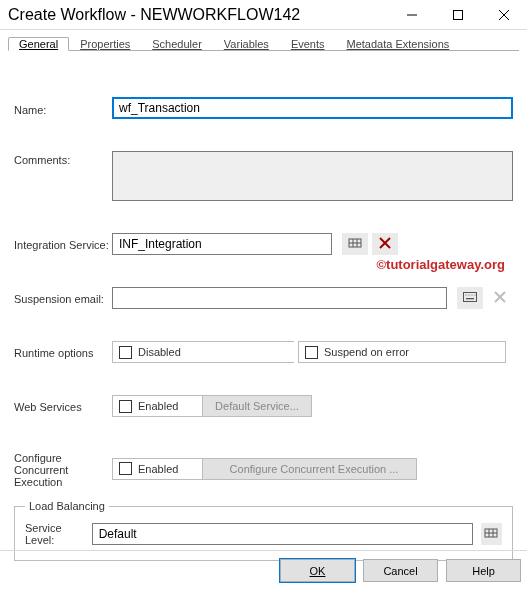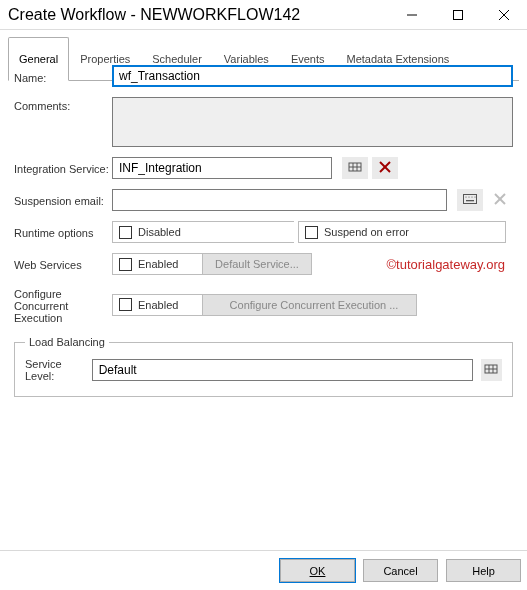--- a/index.html
+++ b/index.html
@@ -13,45 +13,45 @@
   .titlebar svg { stroke: #000; }
 
   
   .footer { position: absolute; bottom: 0; left: 0; right: 0; height: 40px; border-top: 1px solid #d9d9d9; display: flex; align-items: center; justify-content: flex-end; padding-right: 6px; gap: 8px; }
   .footer .btn { width: 75px; height: 23px; border: 1px solid #adadad; background: #e1e1e1; font-size: 11px; display: flex; align-items: center; justify-content: center; }
   .footer .btn.primary { box-shadow: 0 0 0 1px #0078d7; text-decoration: underline; }
 
   
   .tabwrap { padding: 6px 8px 0 8px; }
   .tabs { display: flex; border-bottom: 1px solid #aeaeae; font-size: 11px; color: #444; }
-  .tab { padding: 15px 10px; border: 1px solid transparent; border-bottom: none; position: relative; top: 1px; }
+  .tab { padding: 0 10px; border: 1px solid transparent; border-bottom: none; position: relative; top: 1px; text-decoration: underline; }
   .tab.active { border-color: #aeaeae; background: #fff; border-bottom: 1px solid #fff; color: #000; border-top-left-radius: 2px; border-top-right-radius: 2px; }
 
   
   .form { padding: 10px 14px 0 14px; font-size: 11px; color: #333; position: absolute; top: 55px; left: 0; right: 0; bottom: 42px; }
-  .row { display: flex; align-items: flex-start; margin-bottom: 10px; }
+  .row { display: flex; align-items: flex-start; margin-bottom: 10px; margin-top: 32px; }
   .row.center { align-items: center; }
   .lbl { width: 98px; padding-top: 3px; }
   .field { flex: 1; display: flex; align-items: center; gap: 4px; }
 
   input[type=text].txt { height: 22px; padding: 2px 6px; font-size: 12px; border: 1px solid #7a7a7a; width: 100%; outline: none; }
   input[type=text].txt.focused { border: 1px solid #0078d7; box-shadow: 0 0 0 1px #0078d7 inset; }
 
   textarea.comments { width: 100%; height: 50px; resize: none; border: 1px solid #7a7a7a; background: #efefef; font-size: 12px; padding: 2px 4px; }
   .icons-right { margin-left: 6px; display: flex; gap: 4px; }
   .iconbtn { width: 26px; height: 22px; display: flex; align-items: center; justify-content: center; border: 1px solid transparent; }
   .iconbtn.bg { background: #eaeaea; }
 
   .chkborder { width: 182px; height: 22px; border: 1px solid #bcbcbc; display: inline-flex; align-items: center; padding: 0 6px; gap: 6px; }
   .chk { width: 13px; height: 13px; border: 1px solid #333; }
   .graybtn { height: 22px; border: 1px solid #bcbcbc; background: #e1e1e1; color: #888; font-size: 11px; display: inline-flex; align-items: center; justify-content: center; padding: 0 10px; }
   .runtime-opts { display: flex; gap: 0; }
   .runtime-opts .chkborder:first-child { border-right: none; }
   .runtime-opts .chkborder:last-child { flex: 0 0 208px; }
-  .wm { position: absolute; right: 22px; top: 257px; font-size: 13px; color: #c62828; font-weight: normal; }
+  .wm { position: absolute; right: 22px; top: 257px; font-size: 13px; color: #c62828; font-weight: bold; }
 
   fieldset.group { border: 1px solid #bcbcbc; margin: 12px 0 0 0; padding: 10px 10px 14px 10px; }
   fieldset.group legend { font-size: 11px; color: #333; padding: 0 4px; }
   .sl-row { display: flex; align-items: center; }
   .sl-row .lbl2 { width: 84px; }
   .sl-row input { width: 155px; }
 </style>
 </head>
 <body>
 

